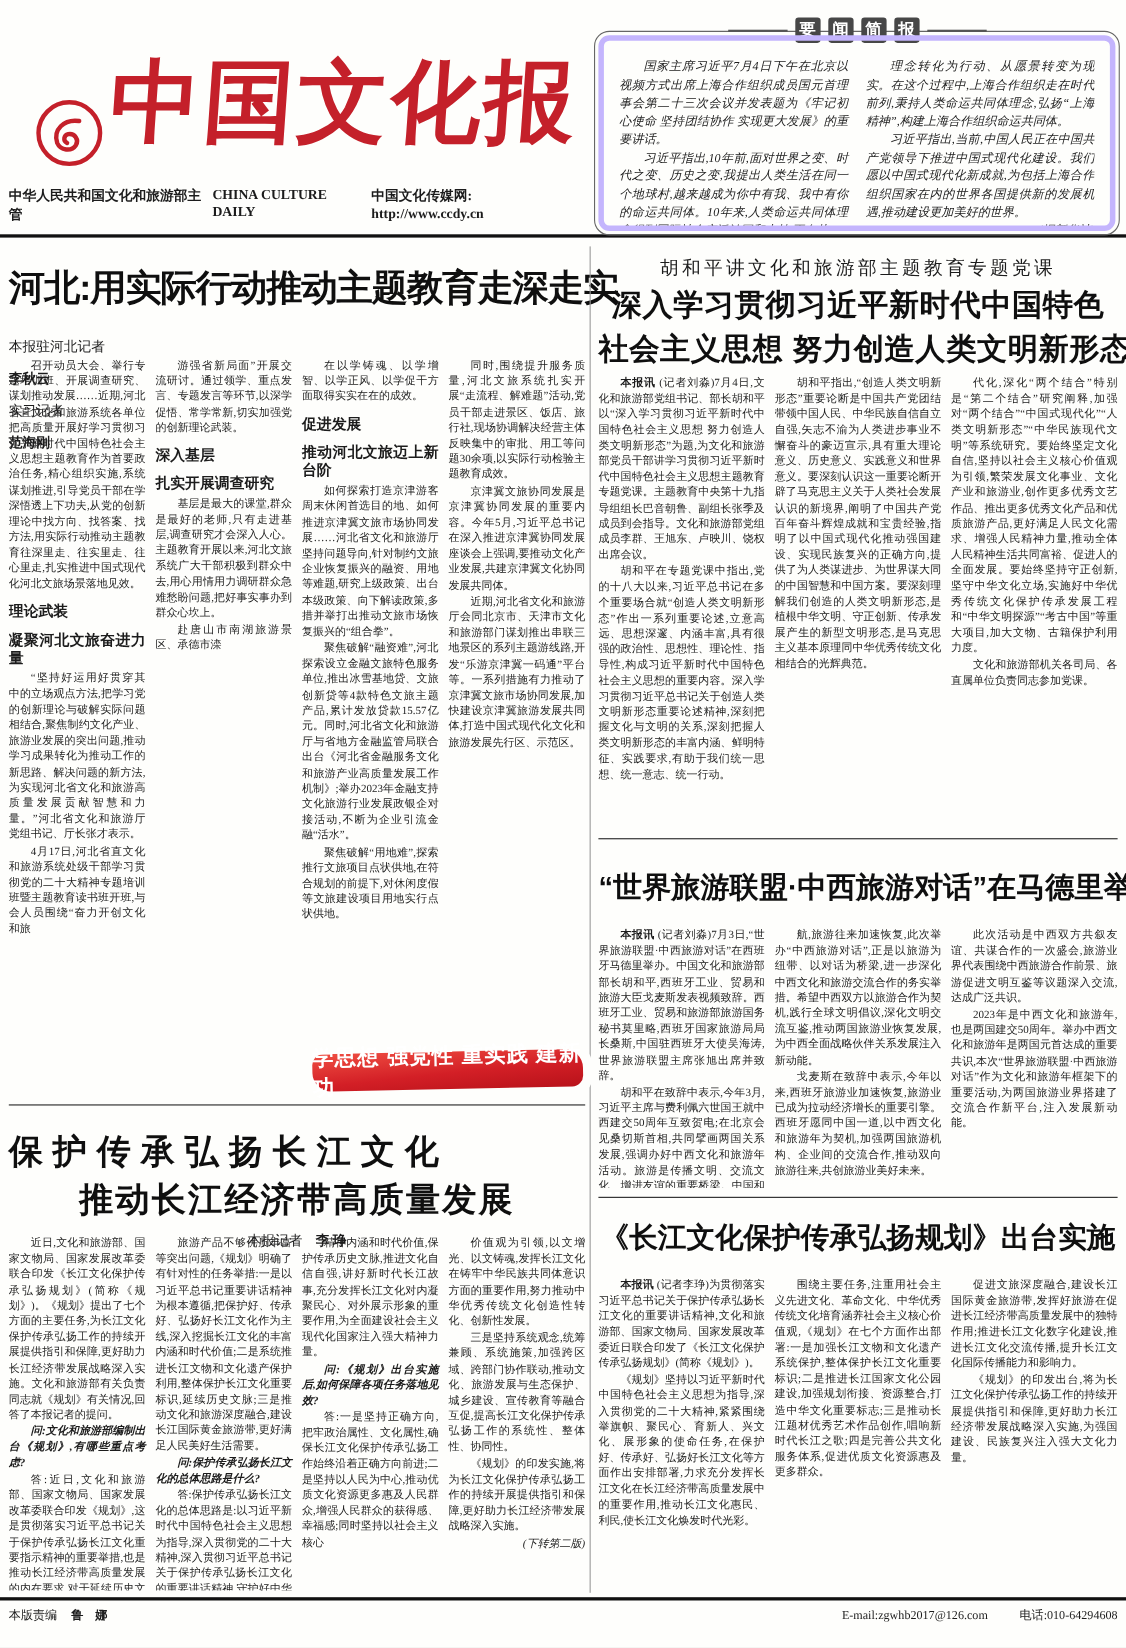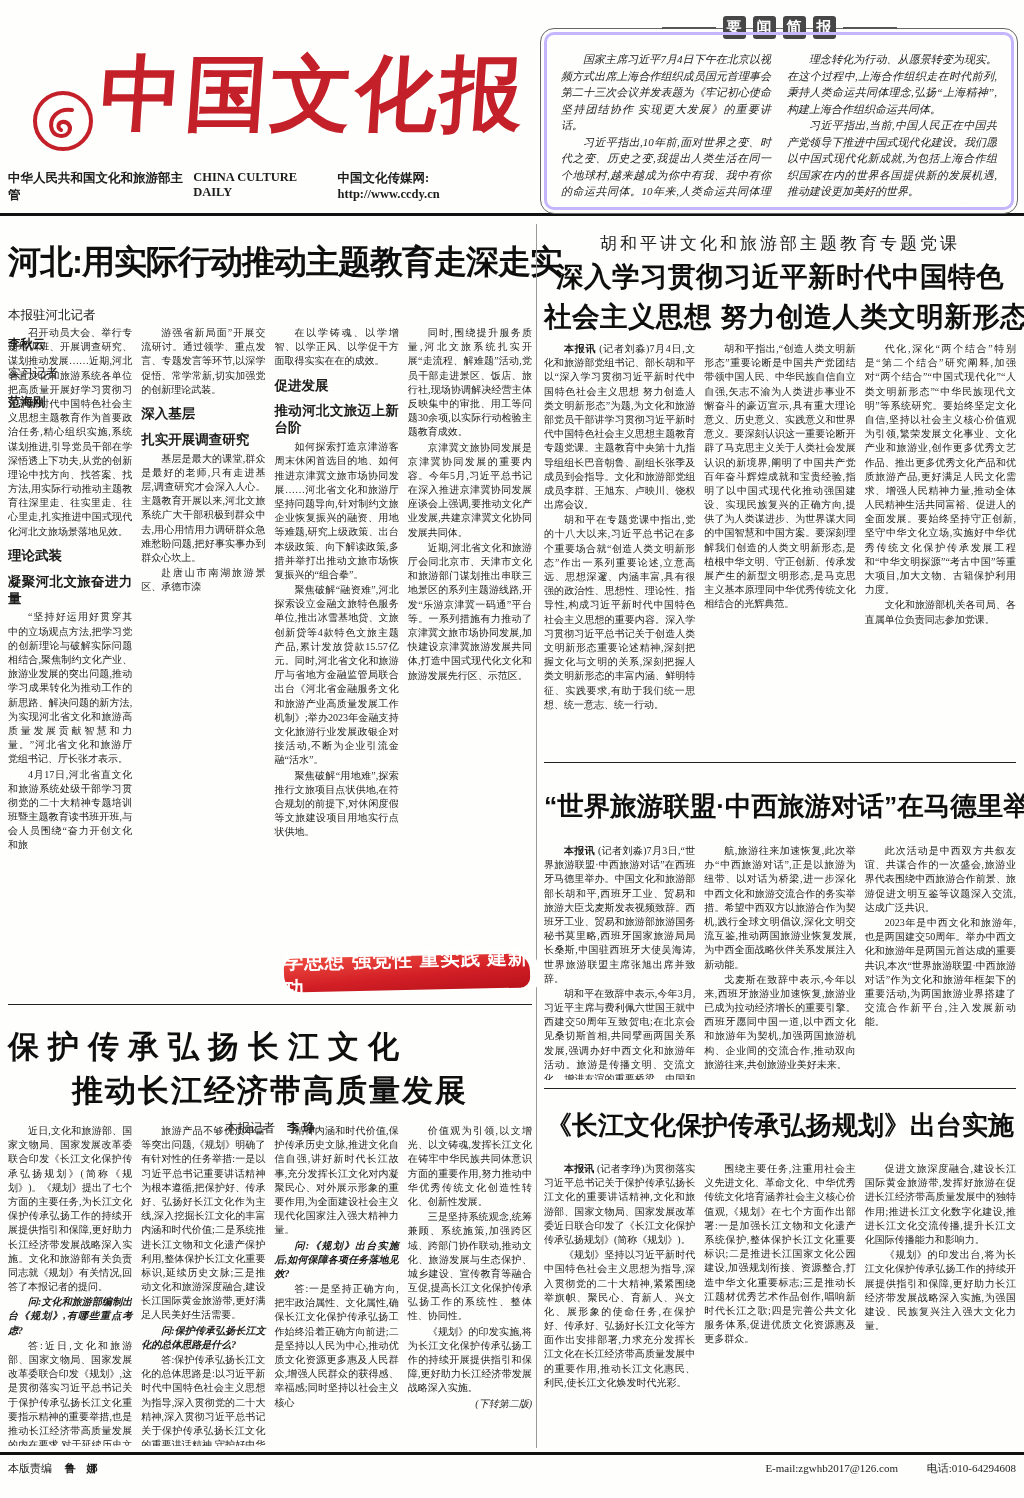--- a/index.html
+++ b/index.html
@@ -12,21 +12,21 @@
         font-family:"DejaVu Serif",serif;font-weight:900;font-size:82px;line-height:118px;
         color:#c4202a;letter-spacing:3px;transform:skewX(-4deg);white-space:nowrap;}
   .info-line{position:absolute;left:8px;top:170px;width:524px;display:flex;justify-content:space-between;
         font-weight:bold;font-size:12.5px;}
   .date-line{position:absolute;left:8px;top:191px;width:524px;display:flex;justify-content:space-between;
         font-size:11.5px;font-weight:600;}
   .date-line .lunar{font-style:italic;}
   .rule-thick{position:absolute;left:0;top:213px;width:1024px;height:3px;background:#111;}
   
   .brief{position:absolute;left:540px;top:28px;width:476px;height:184px;border:1.5px solid #666;border-radius:14px;}
-  .brief-inner{position:absolute;inset:3px;border:3px solid #c4b5fd;border-radius:10px;padding:16px 14px 6px;}
+  .brief-inner{position:absolute;inset:3px;border:5px solid #c4b5fd;border-radius:10px;padding:16px 14px 6px;}
   .brief-title{position:absolute;left:0;right:0;top:-13px;display:flex;justify-content:center;align-items:center;gap:7px;}
   .brief-title .tleline{width:54px;height:2px;background:#555;}
   .brief-char{display:inline-flex;width:23px;height:23px;background:#474747;color:#fff;border-radius:3px;
         align-items:center;justify-content:center;font-weight:bold;font-size:15px;font-family:"Liberation Sans",sans-serif;}
   .brief-cols{display:flex;gap:16px;height:152px;overflow:hidden;}
   .brief-col{flex:1;font-size:11px;line-height:1.5;text-align:justify;font-style:italic;}
   .brief-col .para{margin:0;text-indent:2em;}
   
   .cols{display:flex;gap:9px;overflow:hidden;}
   .col{flex:1;font-size:10px;line-height:1.42;text-align:justify;}

